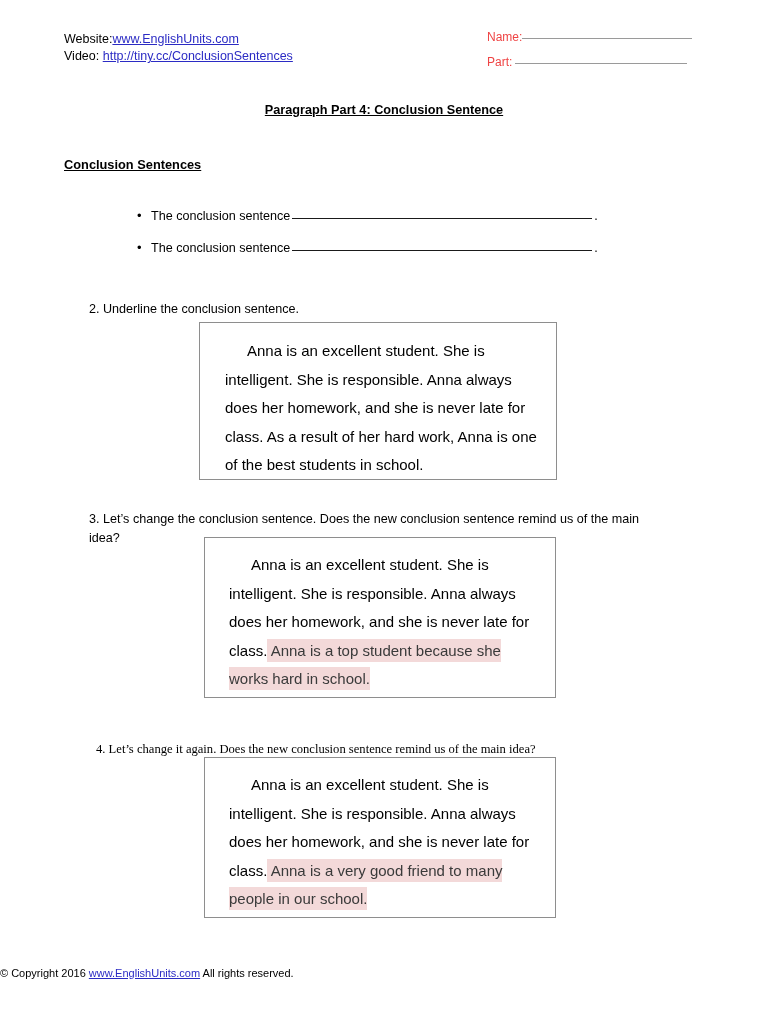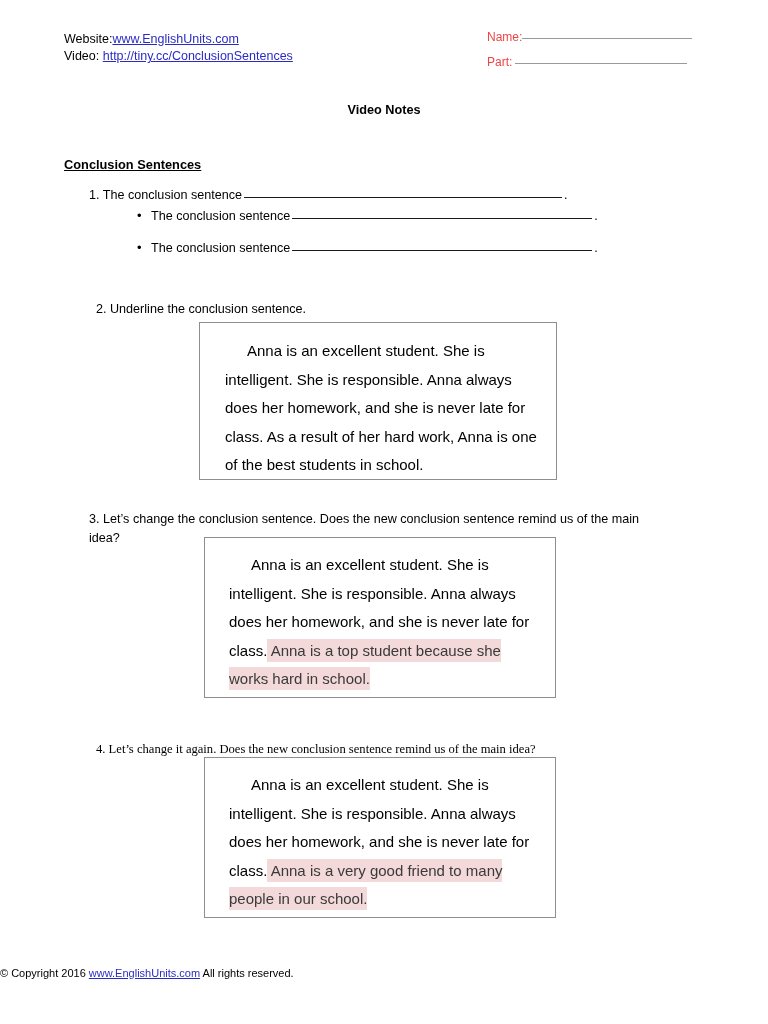--- a/index.html
+++ b/index.html
@@ -80,21 +80,21 @@
     text-decoration: underline;
   }
 
   
   .item {
     position: absolute;
     font-size: 12.6px;
     line-height: 19px;
   }
   .q1 { left: 89px; top: 186px; white-space: nowrap; }
-  .q2 { left: 96px; top: 300px; white-space: nowrap; }
+  .q2 { left: 89px; top: 300px; white-space: nowrap; }
   .q3 { left: 89px; top: 510px; width: 580px; }
   .q4 { left: 96px; top: 740px; width: 580px; white-space: nowrap; font-family: Liberation Serif, serif; }
 
   .blank {
     display: inline-block;
     border-bottom: 1px solid #1a1a1a;
     vertical-align: 1px;
     margin: 0 2px;
   }
   .blank-1 { width: 318px; }
@@ -187,28 +187,25 @@
     <span class="row"><span class="hdr-label">Website:</span><a class="hdr-link" href="#">www.EnglishUnits.com</a></span>
     <span class="row"><span class="hdr-label">Video:</span> <a class="hdr-link" href="#">http://tiny.cc/ConclusionSentences</a></span>
   </div>
 
   <div class="hdr-right">
     <span class="row"><span>Name:</span><span class="rule rule-name"></span></span>
     <span class="row"><span>Part:</span><span class="rule rule-date"></span></span>
   </div>
 
   <div class="title-block">
-    <div class="title-line2">Video Notes</div>
+    <div class="title-line1">Paragraph Part 4: Conclusion Sentence</div>
   </div>
 
   <div class="sec-head">Conclusion Sentences</div>
 
-  <div class="item q1">
-    <span>1. The conclusion sentence</span><span class="blank blank-1"></span><span>.</span>
-  </div>
 
   <ul class="bullets">
     <li><span>The conclusion sentence</span><span class="blank blank-b"></span><span>.</span></li>
     <li><span>The conclusion sentence</span><span class="blank blank-b"></span><span>.</span></li>
   </ul>
 
   <div class="item q2">2. Underline the conclusion sentence.</div>
 
   <div class="pbox box1">
     <p>Anna is an excellent student. She is intelligent. She is responsible. Anna always does her homework, and she is never late for class. As a result of her hard work, Anna is one of the best students in school.</p>

